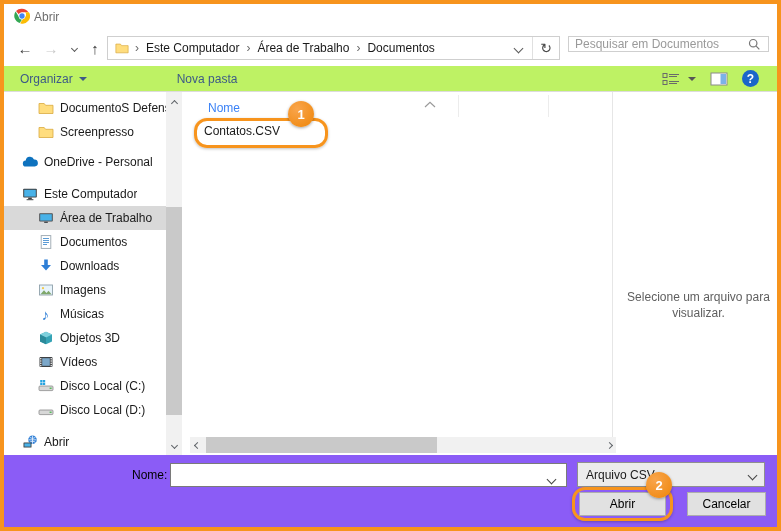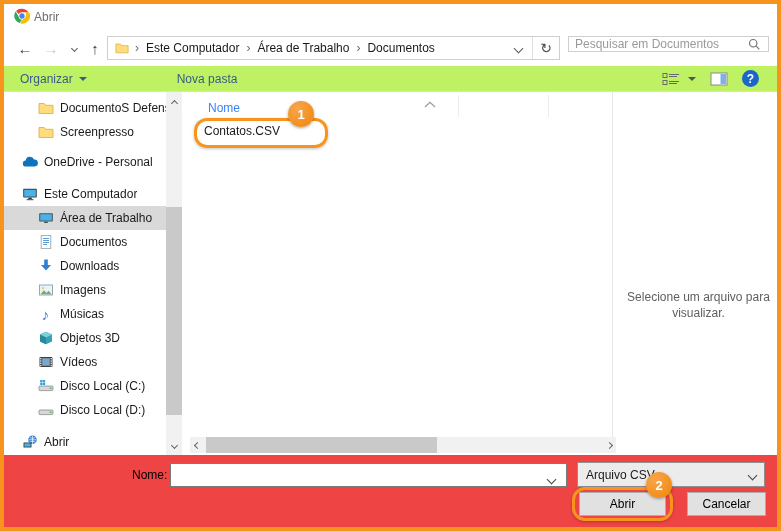--- a/index.html
+++ b/index.html
@@ -8,21 +8,21 @@
        overflow:hidden;}
   .win::after{content:"";position:absolute;inset:0;border:4px solid #F7941D;pointer-events:none;z-index:60;}
   .abs{position:absolute;}
   
   .titlebar{left:4px;top:4px;width:773px;height:25px;background:#fff;display:flex;align-items:center;}
   .title-text{margin-left:8px;color:#6e6e6e;}
   .navrow{left:4px;top:29px;width:773px;height:37px;background:#fff;}
   .cmdbar{left:4px;top:66px;width:773px;height:25px;background:#bef264;border-bottom:1px solid #dcdcdc;
           display:flex;align-items:center;color:#3d5a87;gap:44px;}
   .mainarea{left:4px;top:92px;width:773px;height:363px;background:#fff;}
-  .footer{left:4px;top:455px;width:773px;height:72px;background:#ef4444;}
+  .footer{left:4px;top:455px;width:773px;height:72px;background:#8b5cf6;}
   
   .navbtn{position:absolute;top:7px;height:24px;display:flex;align-items:center;justify-content:center;
           font-size:15px;color:#3b3b3b;}
   .navbtn.disabled{color:#c9c9c9;}
   .addressbar{position:absolute;left:103px;top:7px;width:453px;height:24px;border:1px solid #cfcfcf;
               background:#fff;display:flex;align-items:center;box-sizing:border-box;}
   .crumb{padding:0 4px;white-space:nowrap;}
   .crumb-sep{color:#6a6a6a;padding:0 3px;font-size:12px;}
   .addr-right{margin-left:auto;display:flex;align-items:center;height:100%;}
   .refresh-btn{width:26px;height:100%;border-left:1px solid #e0e0e0;display:flex;align-items:center;

